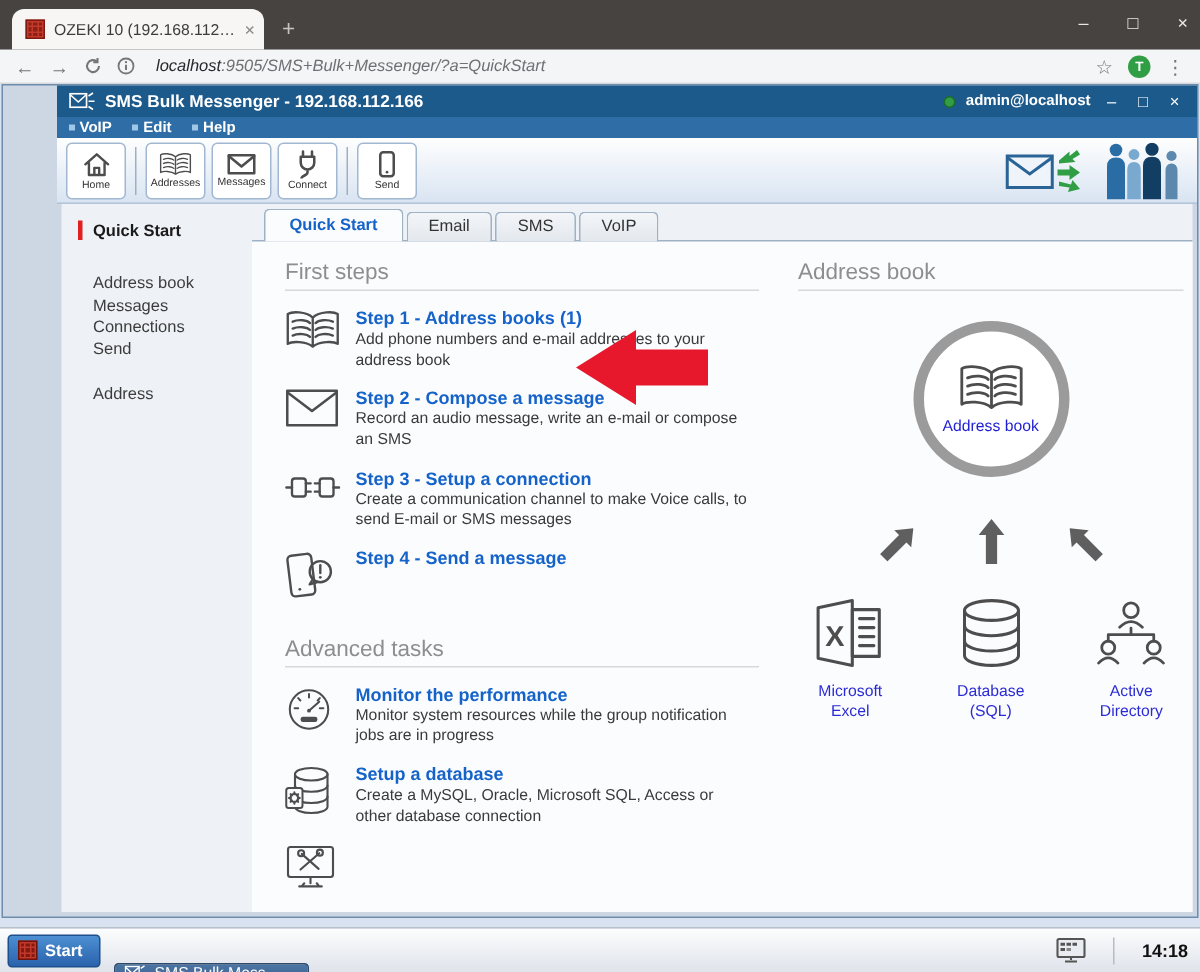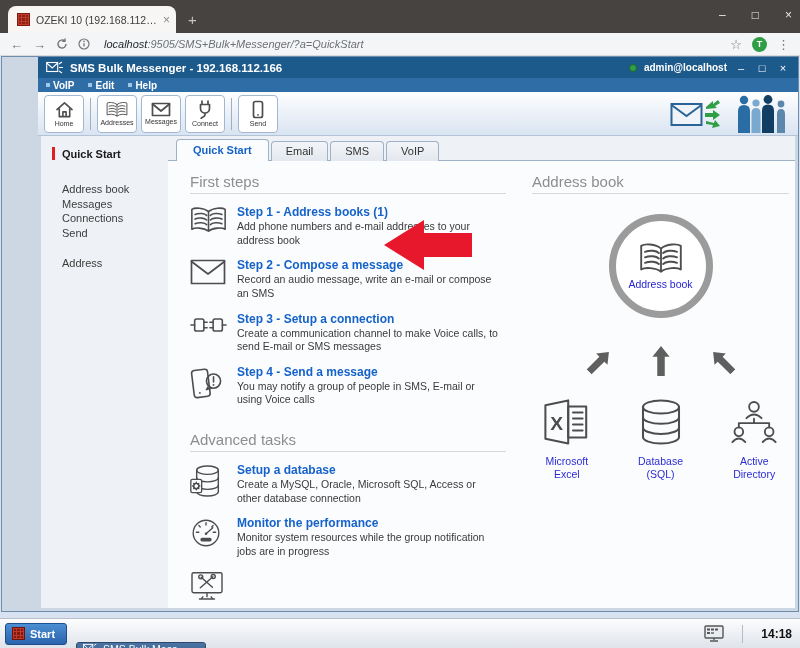--- a/index.html
+++ b/index.html
@@ -333,56 +333,55 @@
                     <rect class="gi" stroke-width="2" x="3" y="4" width="17" height="29" rx="3" transform="rotate(-7 11 18)"></rect>
                     <circle cx="10.5" cy="28.5" r="1" fill="#4d4d4d"></circle>
                     <circle class="gi" cx="25" cy="16" r="7.5" fill="#fbfcfe"></circle>
                     <path class="gi" d="M20 21 l-2.5 4 l5-1.5"></path>
                     <path class="gi" d="M25 11.5 v5.5"></path>
                       <circle cx="25" cy="20" r="1" fill="#4d4d4d"></circle>
                   </svg>
                 </div>
                 <div>
                   <div class="step-title">Step 4 - Send a message</div>
-                  <div class="step-desc">You may notify a group of people in SMS, E-mail or using Voice calls</div>
                 </div>
               </div>
 
               <div class="section-heading adv-gap">Advanced tasks</div>
+
+              <div class="step">
+                <div class="step-icon">
+                  <svg width="32" height="32" viewBox="0 0 40 40">
+                    <circle class="gi" stroke-width="2.4" cx="20" cy="20" r="16"></circle>
+                    <path class="gi" d="M20 7 v3 M29 10.5 l-1.8 2 M11 10.5 l1.8 2 M8 19 h3 M32 19 h-3"></path>
+                    <path class="gi" stroke-width="2.2" d="M20 21 L28.5 13.5"></path>
+                    <circle cx="20" cy="21" r="1.6" fill="#4d4d4d"></circle>
+                    <rect x="13" y="26" width="14" height="4.5" rx="2" fill="#4d4d4d"></rect>
+                  </svg>
+                </div>
+                <div>
+                  <div class="step-title">Monitor the performance</div>
+                  <div class="step-desc">Monitor system resources while the group notification jobs are in progress</div>
+                </div>
+              </div>
 
               <div class="step">
                 <div class="step-icon">
                   <svg width="30" height="34" viewBox="0 0 36 40">
                     <ellipse class="gi" stroke-width="2" cx="21" cy="7" rx="13" ry="5"></ellipse>
                     <path class="gi" stroke-width="2" d="M8 7 V33 c0 2.8 5.8 5 13 5 s13-2.2 13-5 V7"></path>
                     <path class="gi" stroke-width="2" d="M8 16 c0 2.8 5.8 5 13 5 s13-2.2 13-5 M8 25 c0 2.8 5.8 5 13 5 s13-2.2 13-5"></path>
                     <rect x="1" y="18" width="13" height="16" rx="2" fill="#fbfcfe" stroke="#4d4d4d" stroke-width="1.6"></rect>
                     <circle class="gi" stroke-width="1.4" cx="7.5" cy="26" r="3.2"></circle>
                     <path class="gi" stroke-width="1.4" d="M7.5 21.5 v1.5 M7.5 29 v1.5 M3.2 26 h1.5 M10.3 26 h1.5 M4.5 23 l1 1 M9.5 28 l1 1 M10.5 23 l-1 1 M5.5 28 l-1 1"></path>
                   </svg>
                 </div>
                 <div>
                   <div class="step-title">Setup a database</div>
                   <div class="step-desc">Create a MySQL, Oracle, Microsoft SQL, Access or other database connection</div>
-                </div>
-              </div>
-
-              <div class="step">
-                <div class="step-icon">
-                  <svg width="32" height="32" viewBox="0 0 40 40">
-                    <circle class="gi" stroke-width="2.4" cx="20" cy="20" r="16"></circle>
-                    <path class="gi" d="M20 7 v3 M29 10.5 l-1.8 2 M11 10.5 l1.8 2 M8 19 h3 M32 19 h-3"></path>
-                    <path class="gi" stroke-width="2.2" d="M20 21 L28.5 13.5"></path>
-                    <circle cx="20" cy="21" r="1.6" fill="#4d4d4d"></circle>
-                    <rect x="13" y="26" width="14" height="4.5" rx="2" fill="#4d4d4d"></rect>
-                  </svg>
-                </div>
-                <div>
-                  <div class="step-title">Monitor the performance</div>
-                  <div class="step-desc">Monitor system resources while the group notification jobs are in progress</div>
                 </div>
               </div>
 
               <div class="step">
                 <div class="step-icon">
                   <svg width="34" height="30" viewBox="0 0 40 36">
                     <rect class="gi" stroke-width="2" x="2" y="2" width="36" height="24" rx="2"></rect>
                     <path class="gi" stroke-width="2" d="M20 26 v5 M11 33.5 h18 M15 31 l-2 2.5 M25 31 l2 2.5"></path>
                     <path class="gi" d="M12 20 L27 7 M13 7.5 L26.5 19.5"></path>
                     <circle class="gi" cx="27.5" cy="6.5" r="2.4"></circle>

